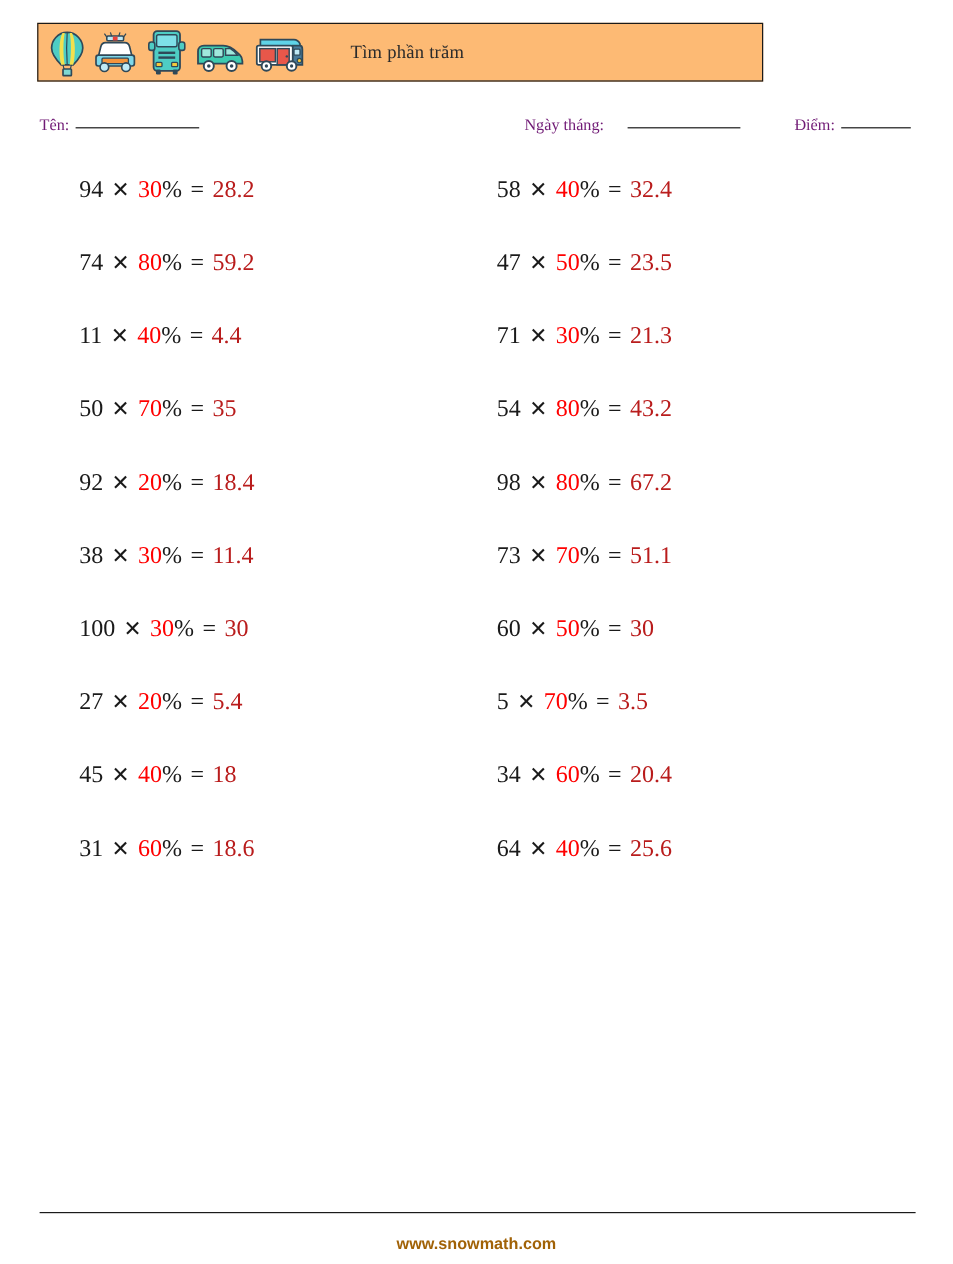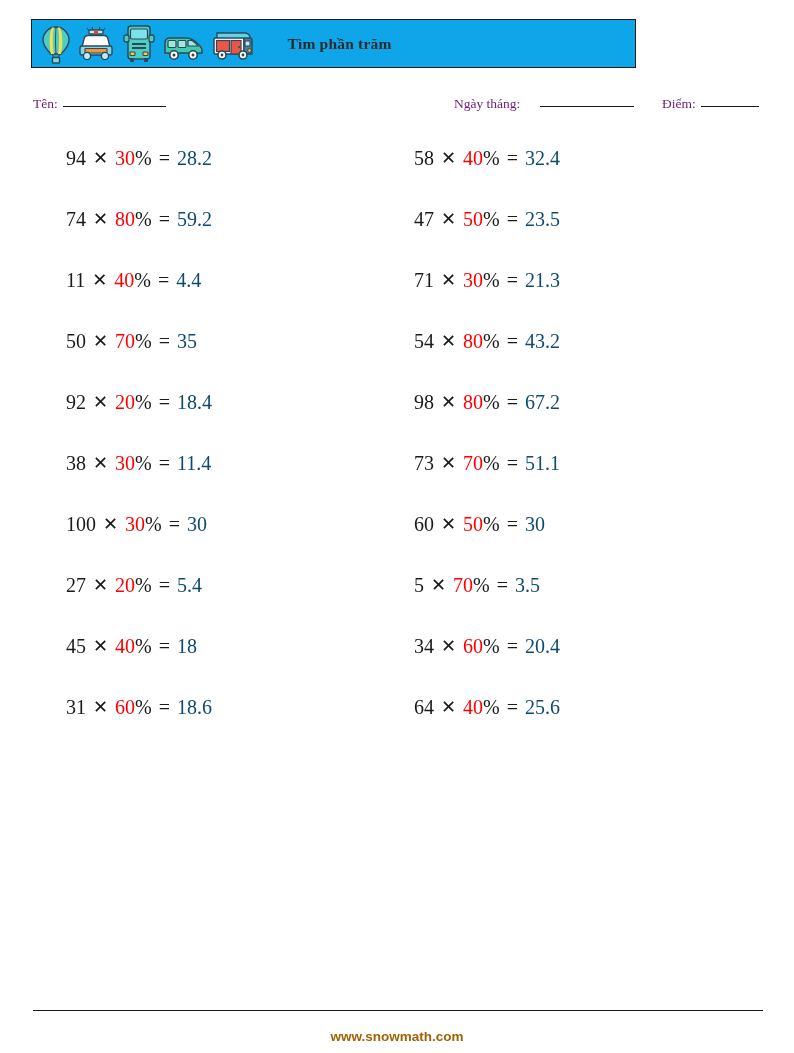--- a/index.html
+++ b/index.html
@@ -18,22 +18,21 @@
   }
 
   
   #header-box {
     position: absolute;
     left: 31px;
     top: 19px;
     width: 605px;
     height: 49px;
     border: 1.6px solid #1a1a1a;
-    background: #0ea5e9;
-    font-weight: bold;
+    background: #fdba74;
   }
   #header-icons {
     position: absolute;
     left: 9px;
     top: 50%;
     transform: translateY(-50%);
     display: flex;
     align-items: flex-end;
     gap: 4px;
     height: 42px;
@@ -68,21 +67,21 @@
     color: #701a75;
   }
   .info-field {
     position: absolute;
     white-space: nowrap;
     display: flex;
     align-items: baseline;
     gap: 5px;
   }
   #field-name  { left: 0px; }
-  #field-date  { left: 421px; gap: 20px; }
+  #field-date  { left: 404px; gap: 20px; }
   #field-score { left: 629px; }
   .blank-line {
     display: inline-block;
     border-bottom: 1.5px solid #1a1a1a;
     height: 0;
     position: relative;
     top: -1px;
   }
   #name-blank  { width: 103px; }
   #date-blank  { width: 94px; }
@@ -110,21 +109,21 @@
     font-size: 20px;
     line-height: 26px;
     color: #1a1a1a;
     white-space: nowrap;
   }
   .prob-row .operand   { color: #1a1a1a; margin-left: 22px; }
   .prob-row .times     { color: #1a1a1a; padding: 0 7px; font-size: 18px; }
   .prob-row .pct-value { color: #ff0000; }
   .prob-row .pct-sign  { color: #1a1a1a; }
   .prob-row .equals    { color: #1a1a1a; padding: 0 7px; }
-  .prob-row .answer    { color: #0c4a6e; }
+  .prob-row .answer    { color: #b91c1c; }
 
   
   #footer-rule {
     position: absolute;
     left: 33px;
     top: 1010px;
     width: 730px;
     height: 0;
     border-top: 1.6px solid #1a1a1a;
   }

